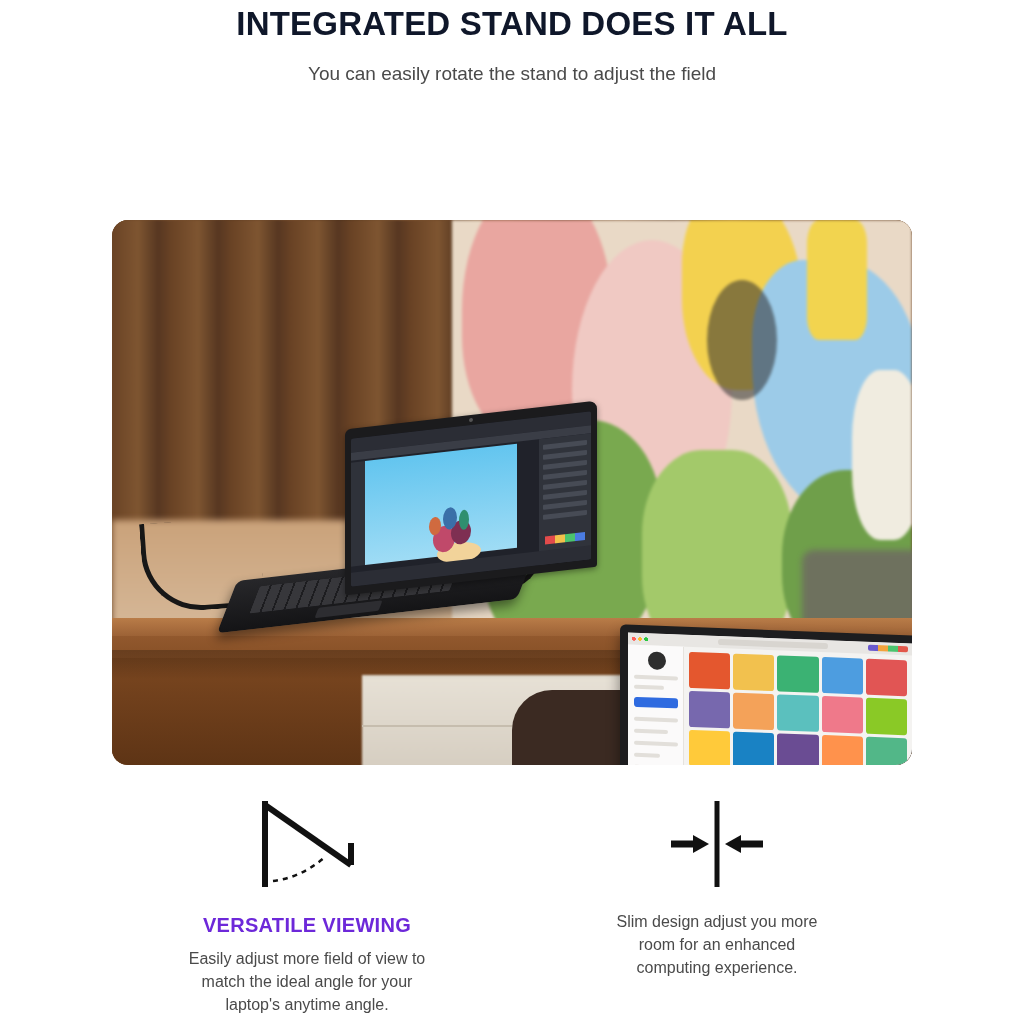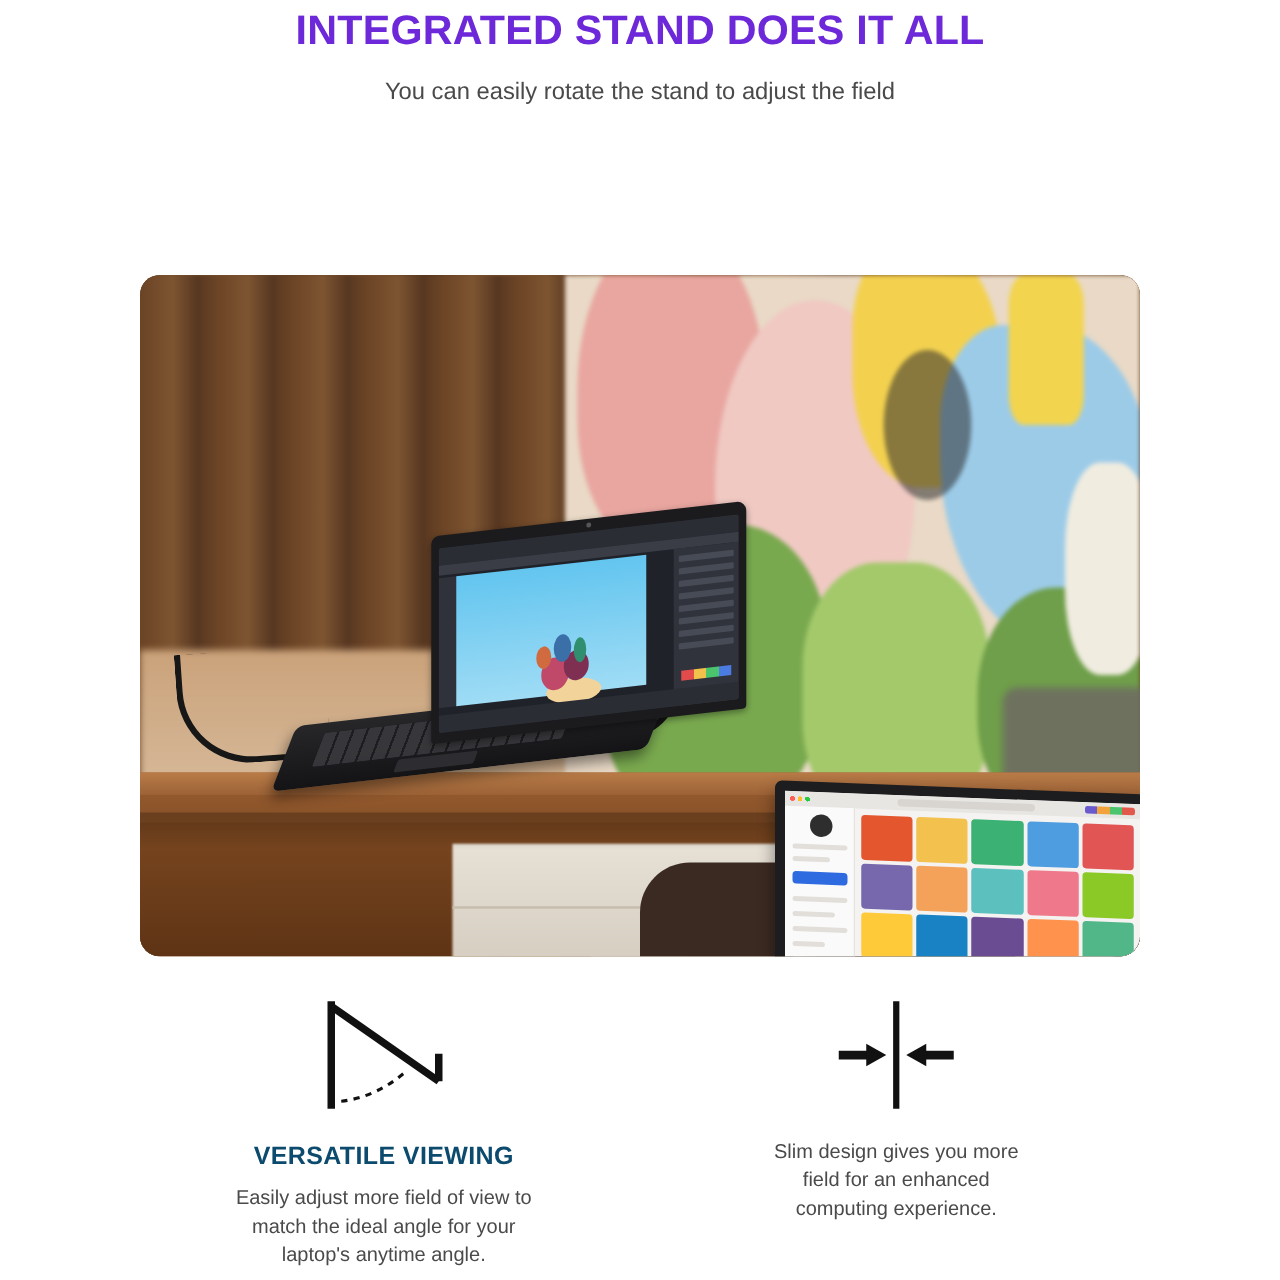--- a/index.html
+++ b/index.html
@@ -12,21 +12,21 @@
   }
   .page {
     position: relative;
     width: 1024px; height: 1024px;
     background: #ffffff;
   }
 
   
   .headline {
     text-align: center;
-    color: #6d28d9;
+    color: #0f172a;
     font-weight: 700;
     font-size: 33px;
     letter-spacing: 0.2px;
     line-height: 41px;
     padding-top: 3px;
   }
   .headline .line { display: block; }
 
   .subhead {
     text-align: center;
@@ -217,21 +217,21 @@
   }
 
   
   .features {
     position:absolute; left:0; top:790px; width:1024px;
     display:flex; justify-content:center; gap:110px;
   }
   .feature { width: 300px; text-align:center; }
   .feature .glyph { height: 110px; display:flex; align-items:center; justify-content:center; }
   .feature .f-title {
-    font-size: 20px; font-weight: 700; color:#0c4a6e; letter-spacing:.3px; margin-top: 14px;
+    font-size: 20px; font-weight: 700; color:#6d28d9; letter-spacing:.3px; margin-top: 14px;
   }
   .feature .f-desc {
     font-size: 16px; color:#4a4a4a; line-height: 23px; margin-top: 10px;
   }
 </style>
 </head>
 <body>
 
 <div class="page">
 
@@ -379,20 +379,20 @@
       <div class="glyph">
         <svg width="120" height="100" viewBox="0 0 120 100" aria-hidden="true">
           <line x1="60" y1="6" x2="60" y2="92" stroke="#111" stroke-width="5"></line>
           <line x1="14" y1="49" x2="44" y2="49" stroke="#111" stroke-width="7"></line>
           <polygon points="52,49 36,40 36,58" fill="#111"></polygon>
           <line x1="106" y1="49" x2="76" y2="49" stroke="#111" stroke-width="7"></line>
           <polygon points="68,49 84,40 84,58" fill="#111"></polygon>
         </svg>
       </div>
       <div class="f-desc">
-        <span>Slim design gives you more</span><br>
-        <span>field for an enhanced</span><br>
+        <span>Slim design adjust you more</span><br>
+        <span>room for an enhanced</span><br>
         <span>computing experience.</span>
       </div>
     </div>
 
   </div>
 </div>
 
 </body></html>

